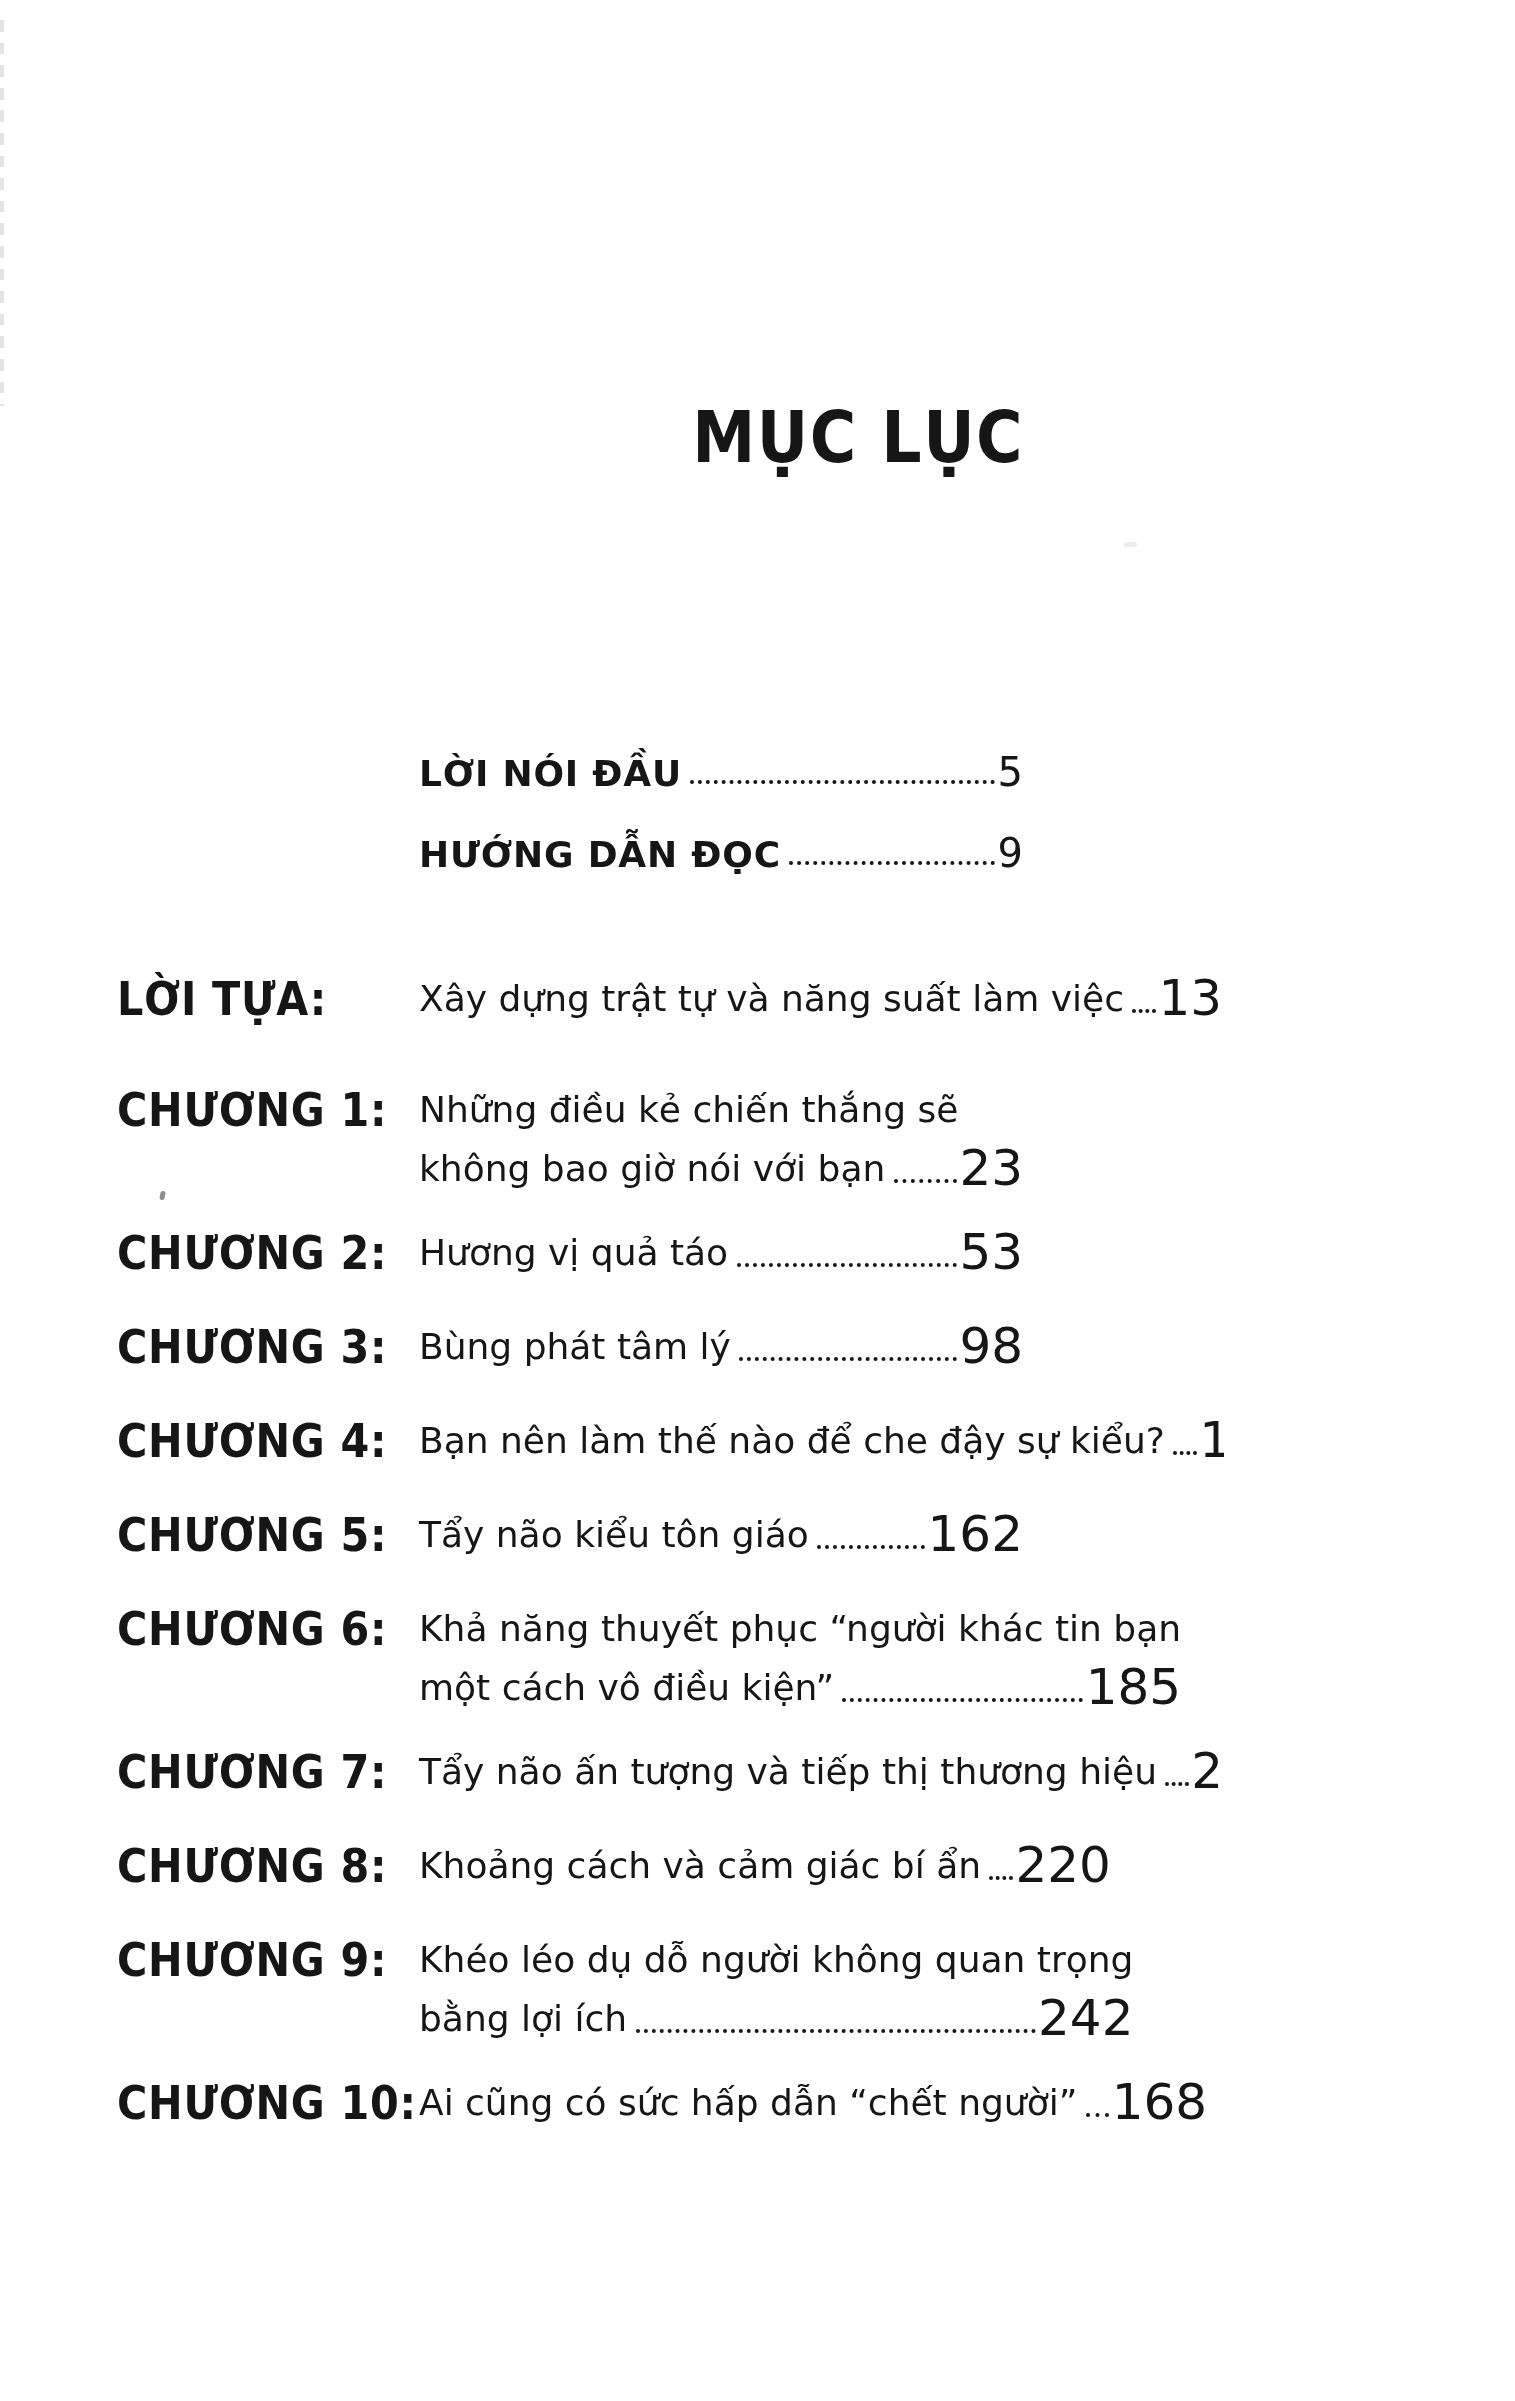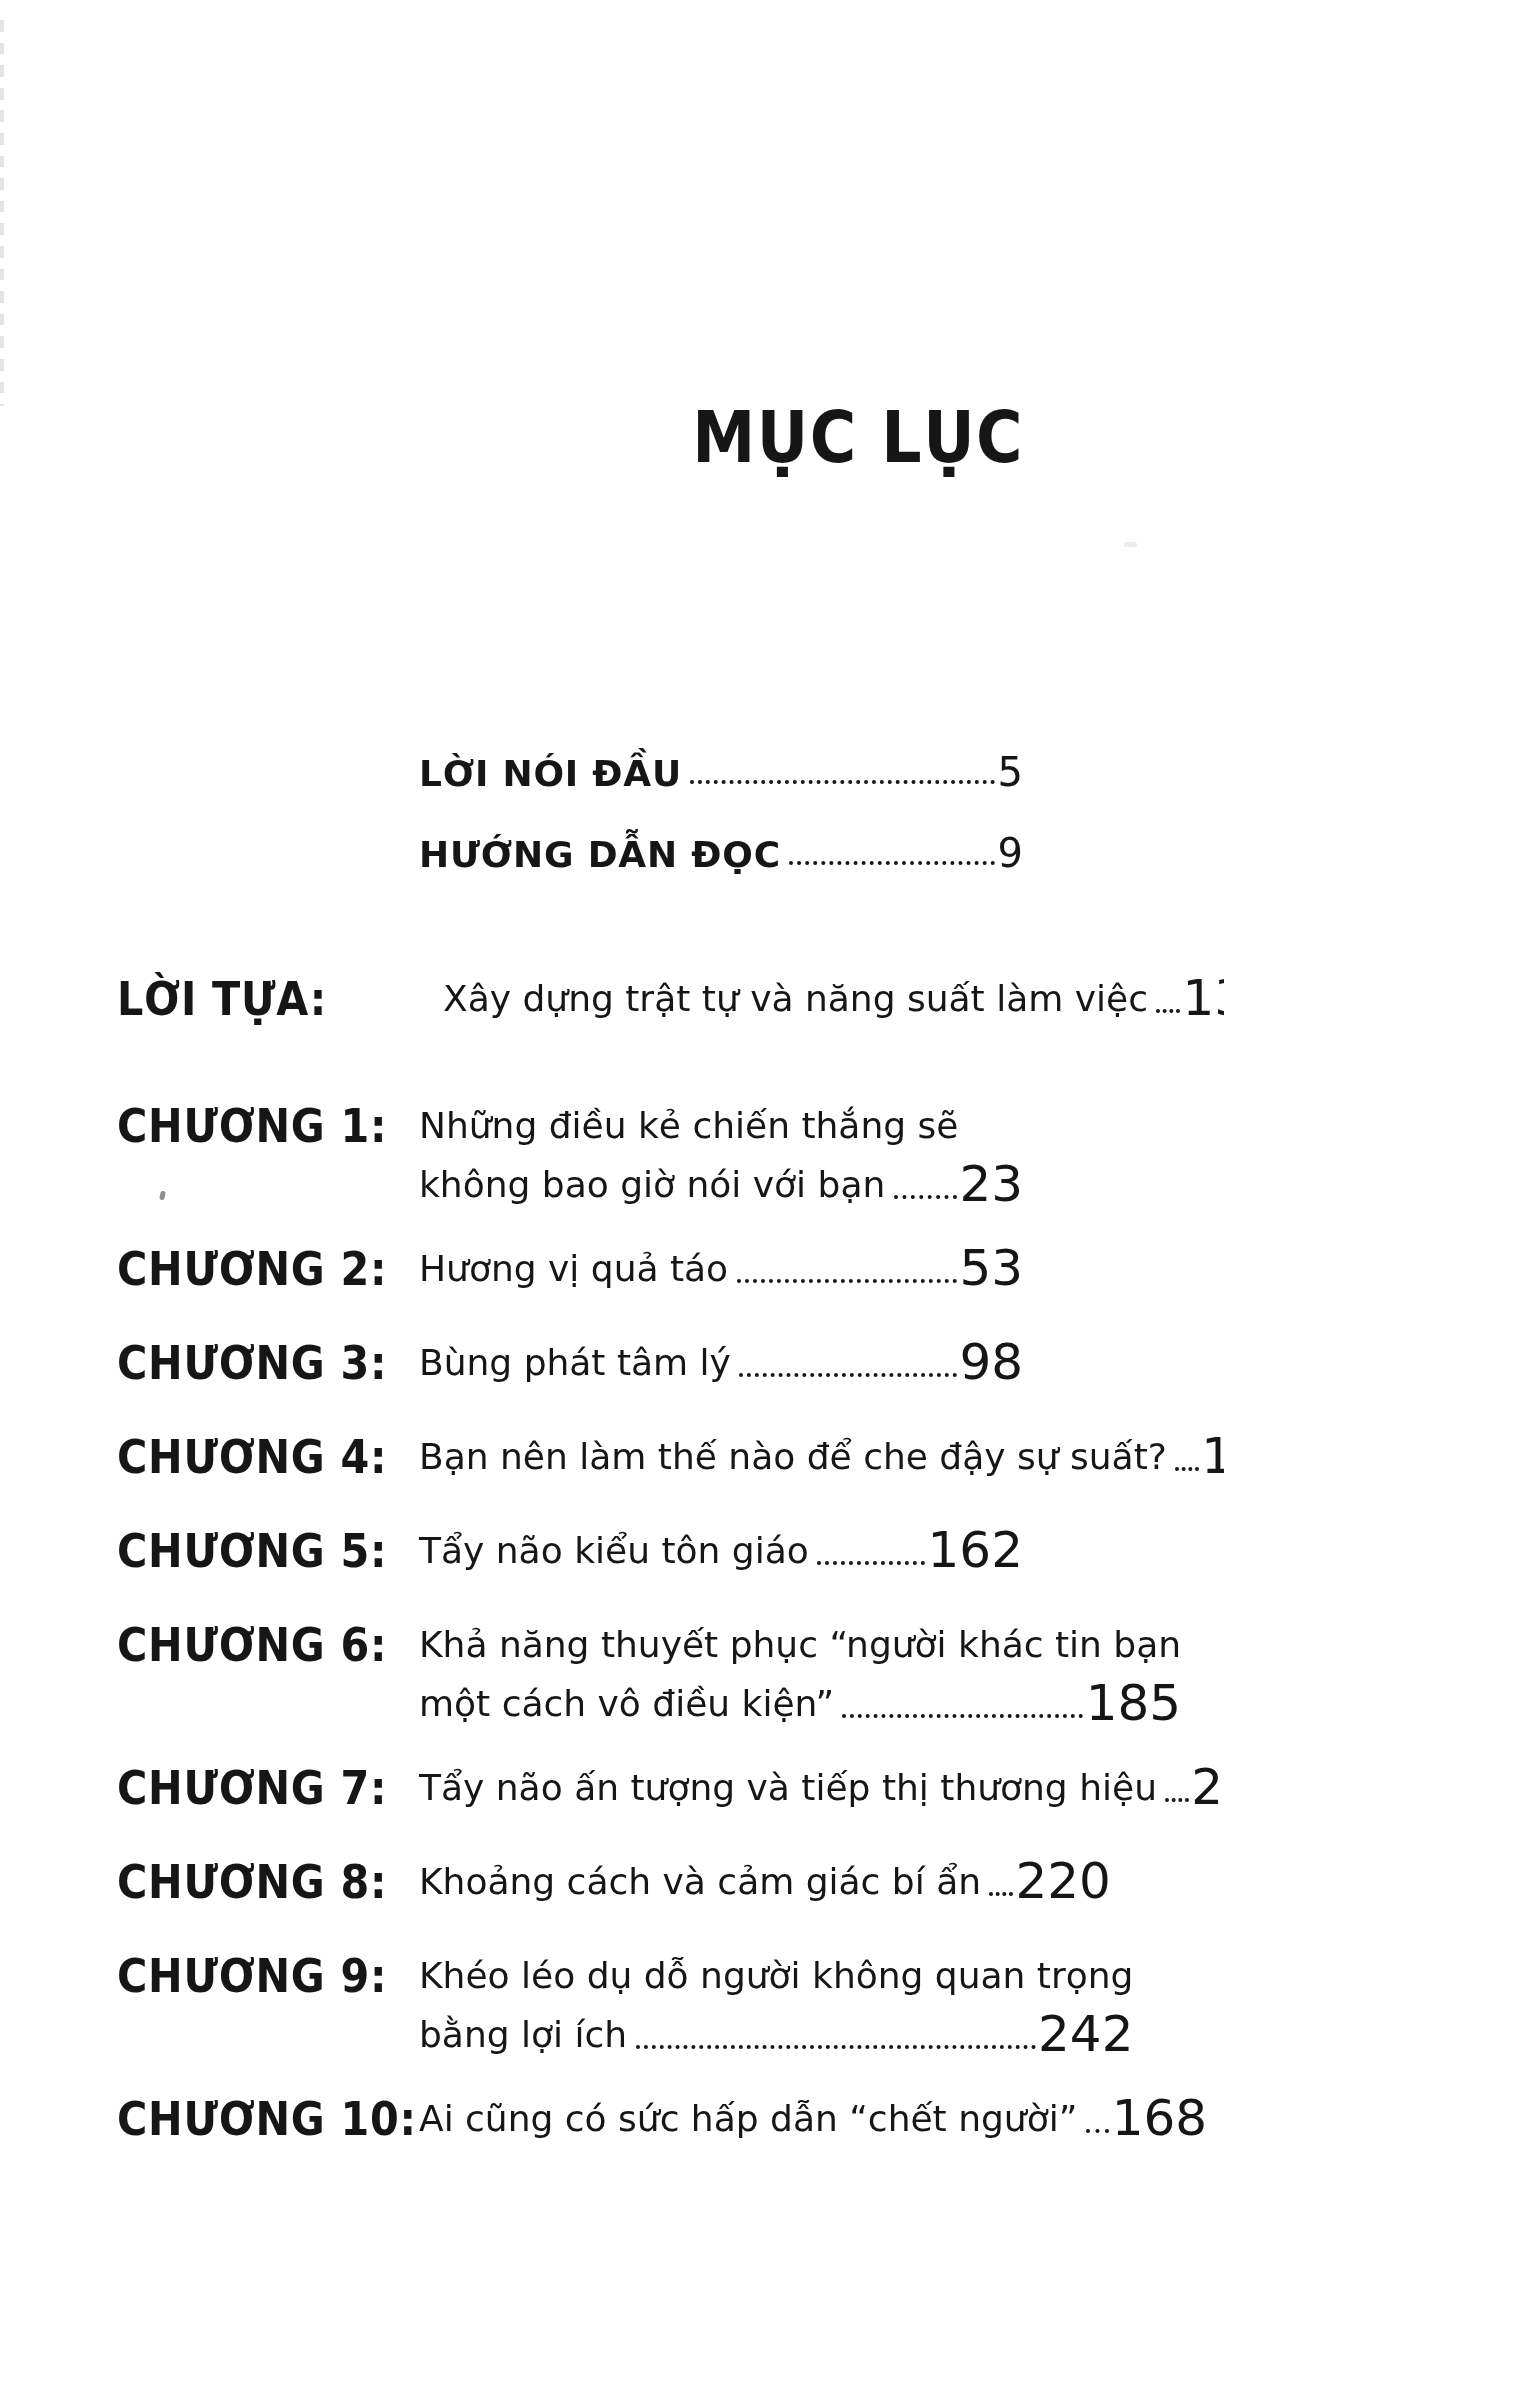--- a/index.html
+++ b/index.html
@@ -58,21 +58,21 @@
   .toc-list{
     position:absolute;
     left:117px;right:201px;top:969px;
   }
   .toc-row{
     display:flex;
     align-items:flex-start;
     margin-bottom:35px;
   }
   .toc-row.multi{margin-bottom:25px;}
-  .toc-row:first-child{margin-bottom:68px;gap:24px;}
+  .toc-row:first-child{margin-bottom:52px;}
   .chapter-label-col{
     flex:0 0 302px;
     width:302px;
   }
   .chapter-label{
     display:inline-block;
     font-weight:bold;
     font-size:47px;
     line-height:59px;
     letter-spacing:0.8px;
@@ -202,21 +202,21 @@
           </div>
         </div>
   </div>
 
   <div class="toc-row">
     <div class="chapter-label-col">
       <span class="chapter-label">CHƯƠNG 4:</span>
     </div>
     <div class="entry-content">
           <div class="entry-line">
-            <span class="entry-text">Bạn nên làm thế nào để che đậy sự suất?</span>
+            <span class="entry-text">Bạn nên làm thế nào để che đậy sự kiểu?</span>
             <span class="leader"></span>
             <span class="page-num">126</span>
           </div>
         </div>
   </div>
 
   <div class="toc-row">
     <div class="chapter-label-col">
       <span class="chapter-label">CHƯƠNG 5:</span>
     </div>

